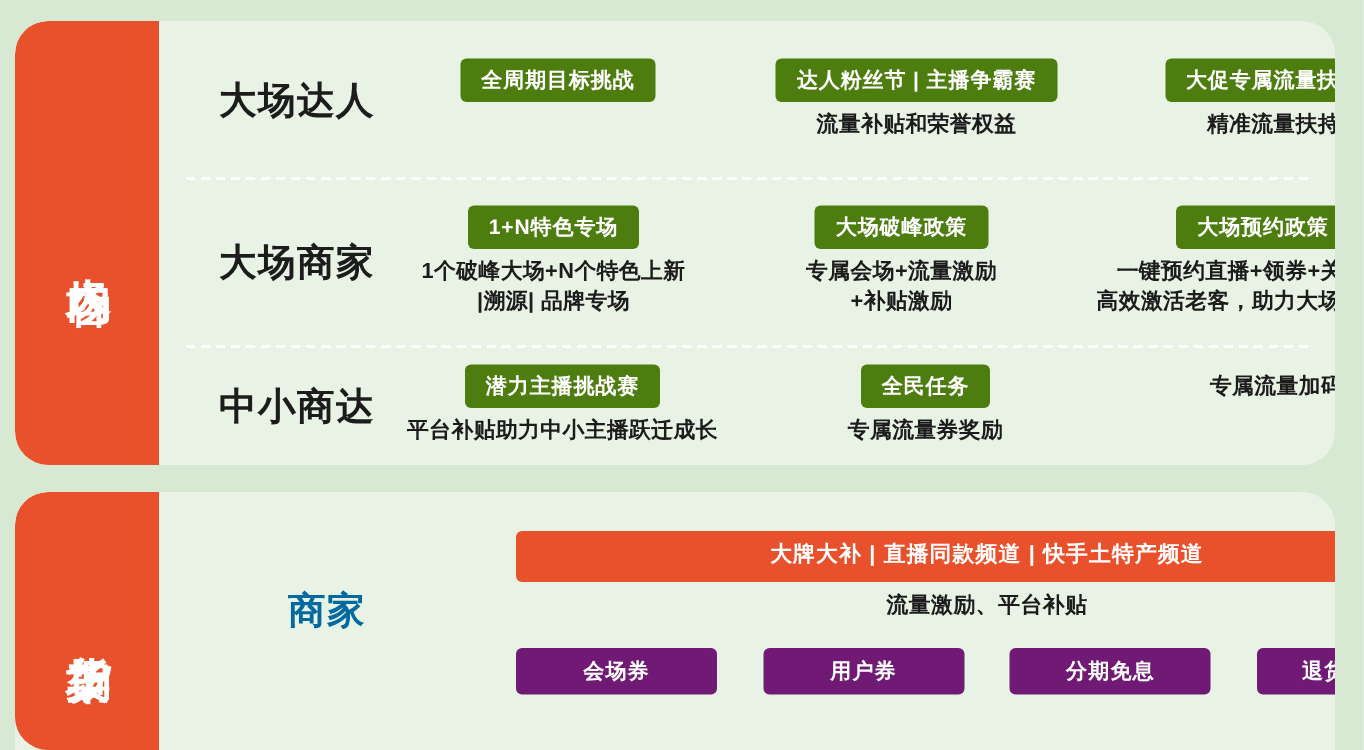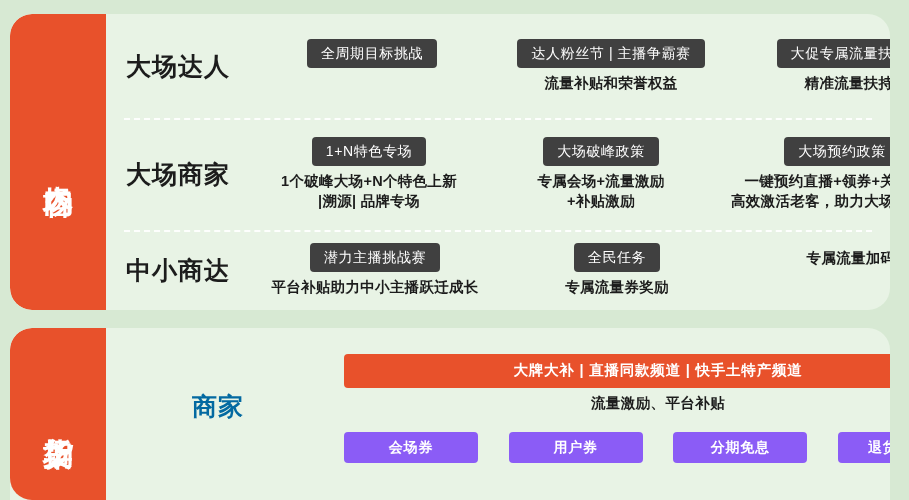--- a/index.html
+++ b/index.html
@@ -81,21 +81,21 @@
     height: 0;
     border-top: 2px dashed #ffffff;
     opacity: .95;
   }
   #divider-1 { top: 104px; }
   #divider-2 { top: 216px; }
 
   .row-label {
     flex: 0 0 144px;
     width: 144px;
-    text-align: center;
+    text-align: right;
     font-size: 25px;
     font-weight: bold;
     color: #1c1c1c;
     letter-spacing: 1px;
     white-space: nowrap;
   }
 
   .row-cells {
     flex: 1 1 auto;
     display: flex;
@@ -107,24 +107,24 @@
   .cell {
     display: flex;
     flex-direction: column;
     align-items: center;
     text-align: center;
     padding: 0 6px;
   }
 
   .pill {
     display: inline-block;
-    background: #404040;
+    background: #4d7c0f;
     color: #ffffff;
     font-size: 14px;
-    font-weight: normal;
+    font-weight: bold;
     letter-spacing: .6px;
     border-radius: 4px;
     padding: 7px 14px 8px 14px;
     white-space: nowrap;
     line-height: 1;
   }
 
   .sub {
     margin-top: 6px;
     font-size: 14.5px;
@@ -196,21 +196,21 @@
 
   .shelf-chips {
     position: absolute;
     left: 238px;
     top: 104px;
     width: 628px;
     display: flex;
     justify-content: space-between;
   }
   .chip {
-    background: #8b5cf6;
+    background: #701a75;
     color: #ffffff;
     border-radius: 4px;
     font-size: 14px;
     font-weight: bold;
     letter-spacing: .8px;
     text-align: center;
     padding: 8px 0 9px 0;
     width: 134px;
     line-height: 1;
   }

